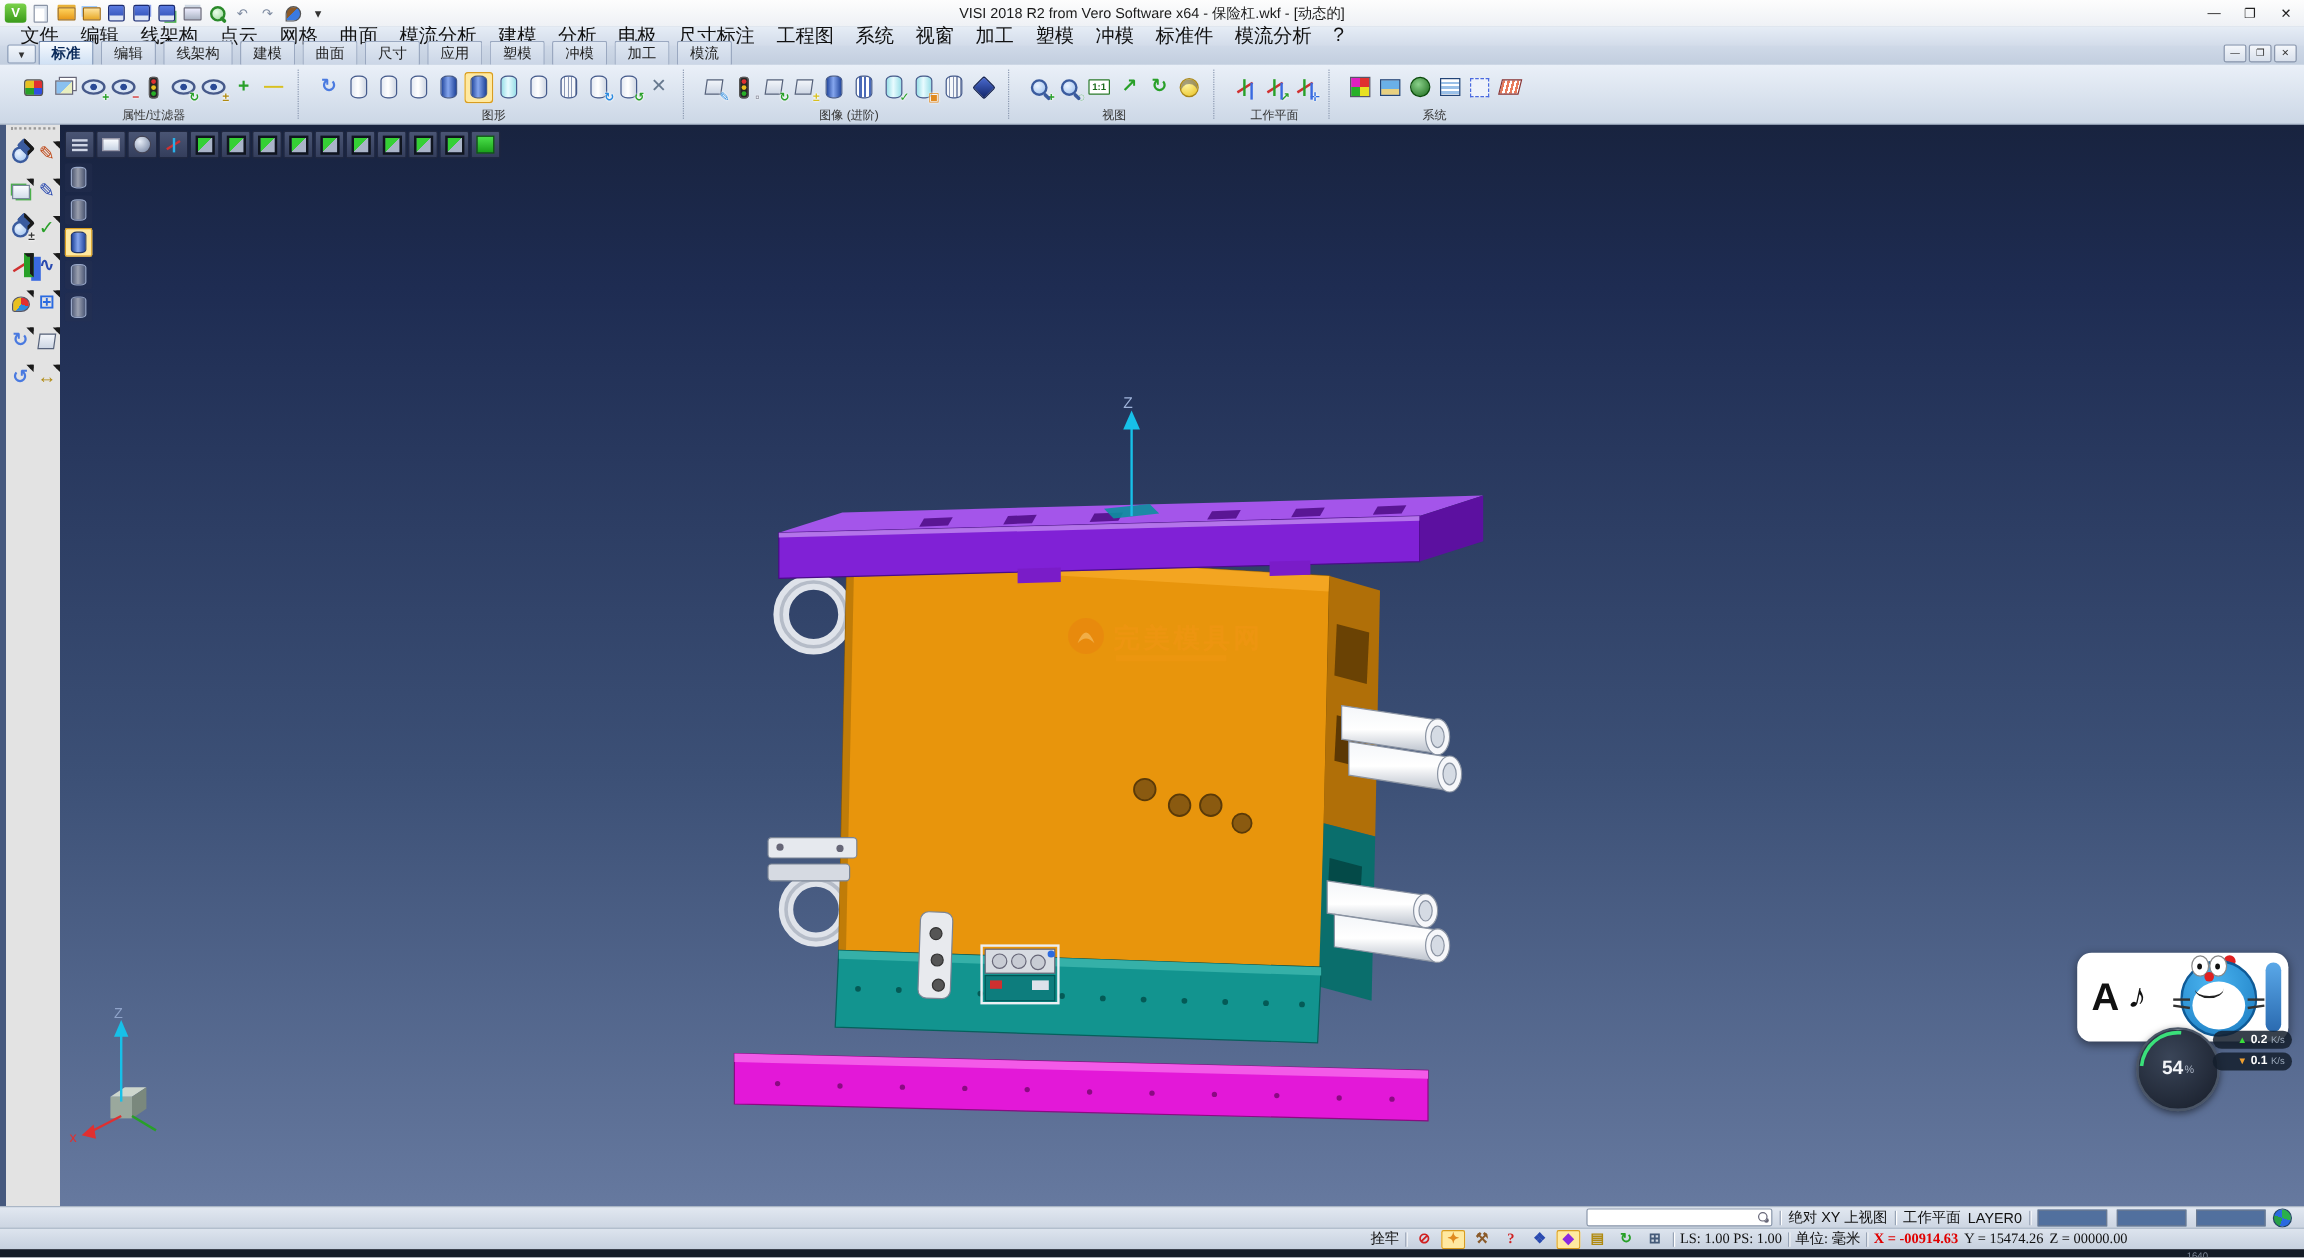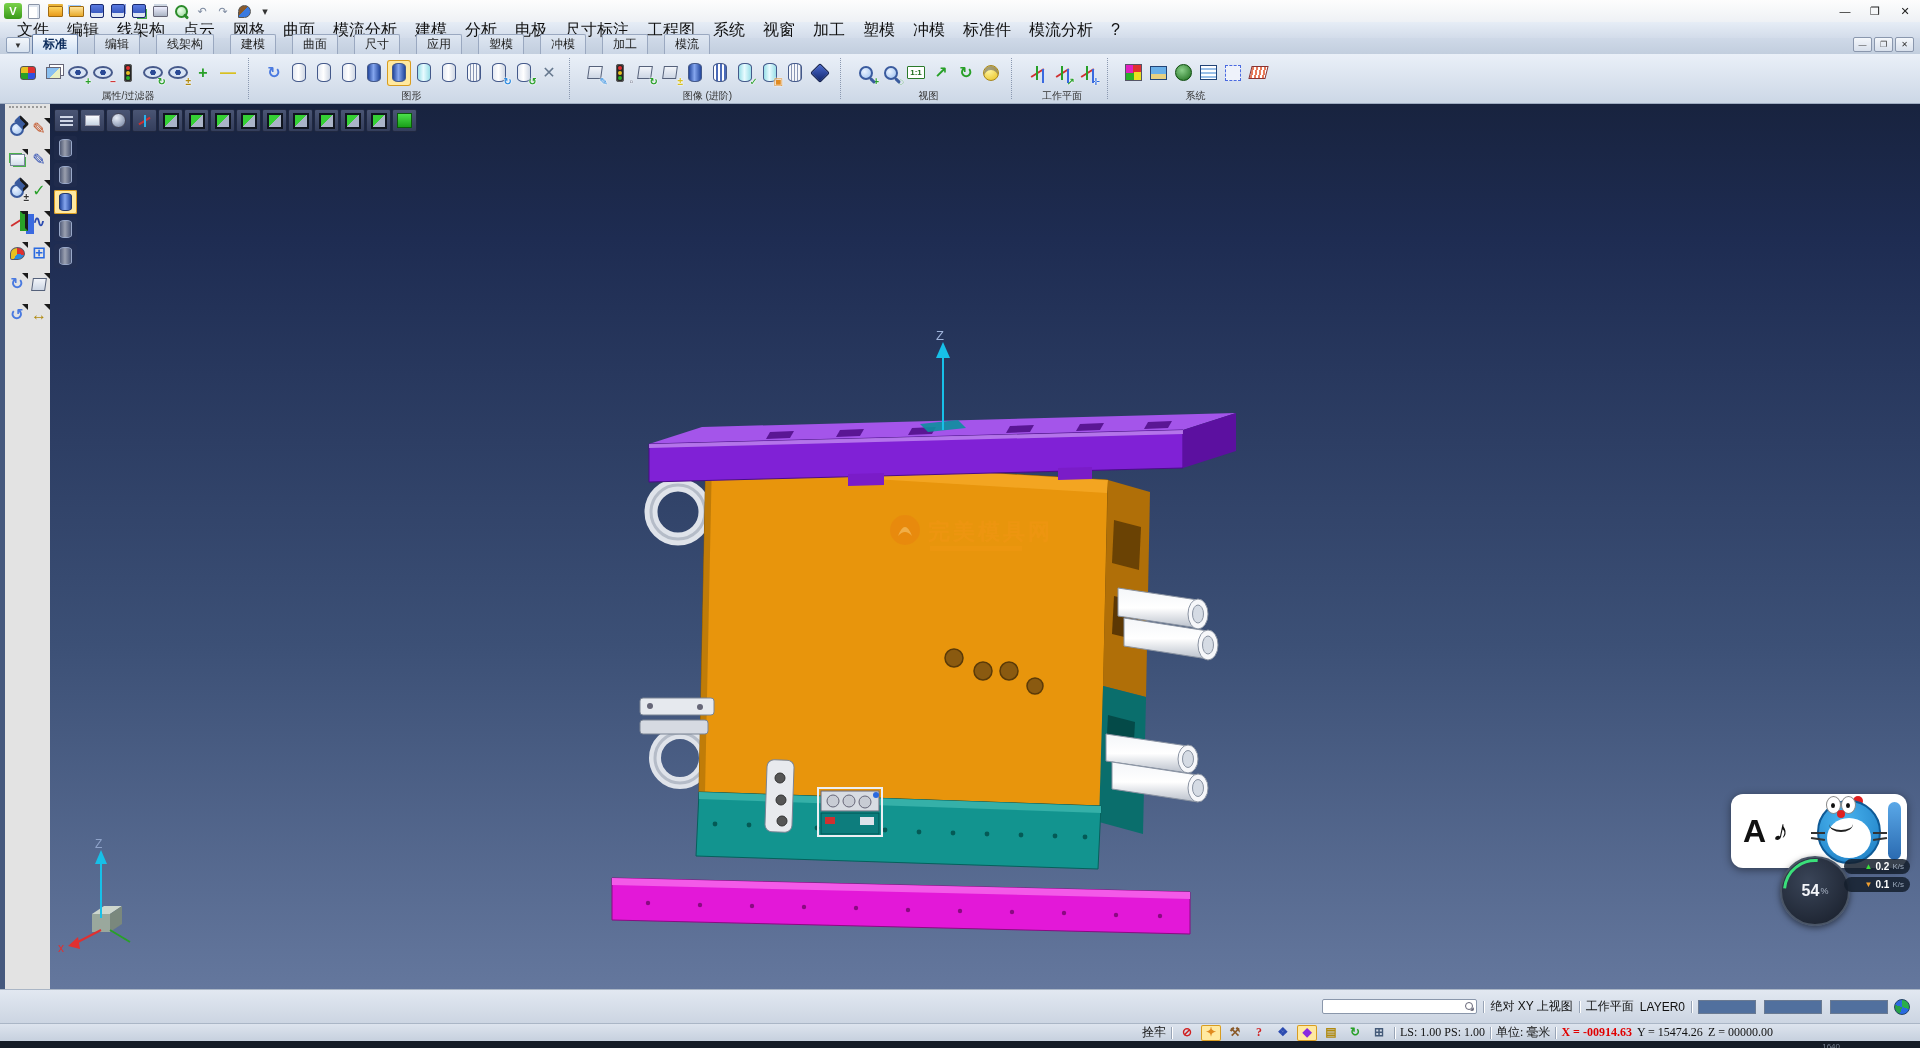--- a/index.html
+++ b/index.html
@@ -30,21 +30,21 @@
   .menubar{position:absolute;left:0;top:22px;width:100%;height:16px;background:linear-gradient(#e6edf6,#d3dcea);
     display:flex;align-items:center;gap:0;padding-left:8px;box-sizing:border-box;}
   .mi{font-size:16px;color:#111;padding:0 9px;white-space:nowrap;}
 
   
   .tabrow{position:absolute;left:0;top:38px;width:100%;height:16px;background:linear-gradient(#cfd9e8,#c2cede);
     display:flex;align-items:flex-end;box-sizing:border-box;}
   .tab-dd{width:22px;height:14px;margin:0 2px 1px 6px;background:linear-gradient(#f2f6fb,#d8e2ef);border:1px solid #8fa0ba;
     display:flex;align-items:center;justify-content:center;font-size:8px;color:#333;border-radius:2px;}
   .tab{font-size:12px;color:#222;padding:1px 10px;border:1px solid #9aa8c0;border-bottom:none;background:linear-gradient(#dfe7f2,#cbd6e6);
-    margin-right:16px;border-radius:2px 2px 0 0;white-space:nowrap;}
+    margin-right:6px;border-radius:2px 2px 0 0;white-space:nowrap;}
   .tab.selected{background:linear-gradient(#f6fafe,#cfe0f4);font-weight:bold;color:#0a2a5a;border-color:#6a82a8;}
   .mdi-controls{margin-left:auto;display:flex;gap:2px;padding:0 6px 2px 0;}
   .mdc{width:17px;height:13px;border:1px solid #8a97ad;background:linear-gradient(#f4f7fb,#d8e0ec);
     display:flex;align-items:center;justify-content:center;font-size:8px;color:#333;border-radius:2px;}
 
   
   .ribbon{position:absolute;left:0;top:54px;width:100%;height:50px;background:linear-gradient(#eaf0f8,#ccd7e6);
     display:flex;align-items:stretch;border-bottom:1px solid #9fadc2;box-sizing:border-box;padding-left:10px;}
   .rgroup{display:flex;flex-direction:column;justify-content:flex-start;padding:3px 6px 0 6px;}
   .ricons{display:flex;align-items:center;gap:1px;height:32px;}
@@ -147,21 +147,21 @@
   .sb-pct{font-size:9px;color:#aab4c4;margin-left:1px;}
   .badge{position:absolute;width:66px;height:15px;border-radius:8px;background:rgba(20,30,45,.85);
     display:flex;align-items:center;justify-content:flex-end;gap:3px;padding-right:6px;box-sizing:border-box;}
   .badge .arr{font-size:8px;}
   .badge .val{font-size:10px;color:#fff;font-weight:bold;}
   .badge .unit{font-size:8px;color:#9aa8ba;}
   .b-up{left:1794px;top:755px;}.b-up .arr{color:#3ae03a;}
   .b-dn{left:1794px;top:773px;}.b-dn .arr{color:#f0a030;}
 
   
-  .status1{position:absolute;left:0;bottom:25px;width:100%;height:34px;background:linear-gradient(#e2e8f1,#ccd5e2);
+  .status1{position:absolute;left:0;bottom:25px;width:100%;height:18px;background:linear-gradient(#e2e8f1,#ccd5e2);
     display:flex;align-items:center;justify-content:flex-end;gap:6px;padding-right:10px;box-sizing:border-box;border-top:1px solid #aab6c6;}
   .status2{position:absolute;left:0;bottom:7px;width:100%;height:18px;background:linear-gradient(#dde4ee,#c6d0de);
     display:flex;align-items:center;gap:5px;padding-left:1142px;box-sizing:border-box;border-top:1px solid #aab6c6;font-family:Liberation Serif, serif;}
   .ssep{width:1px;height:12px;background:#98a4b6;box-shadow:1px 0 0 #fff;}
   .stxt{font-size:12px;color:#111;white-space:nowrap;}
   .stxt.bold{font-weight:normal;}
   .stxt.red{color:#e00000;font-weight:bold;}
   .searchbox{width:150px;height:13px;background:#fff;border:1px solid #8a97ab;border-radius:2px;display:flex;align-items:center;justify-content:flex-end;padding-right:3px;}
   .searchbox::after{content:"";width:6px;height:6px;border:1.5px solid #667;border-radius:50%;box-shadow:3px 3px 0 -2px #667;margin-bottom:2px;}
   .swatch{width:56px;height:12px;border:1px solid #6a7a92;}
@@ -217,20 +217,21 @@
         <span class="qbtn" style="color: rgb(125, 138, 160);">
           <span class="glyph">↷</span>
         </span>
         <span class="qbtn qa-assist">
           <span class="glyph"></span>
         </span>
         <span class="qbtn" style="color: rgb(51, 51, 51);">
           <span class="glyph">▾</span>
         </span>
       </div>
+    <div class="title-text">VISI 2018 R2 from Vero Software x64 - 保险杠.wkf - [动态的]</div>
     <div class="win-controls">
 
     <span class="wc">
           <span>—</span>
         </span>
         <span class="wc">
           <span>❐</span>
         </span>
         <span class="wc">
           <span>✕</span>

